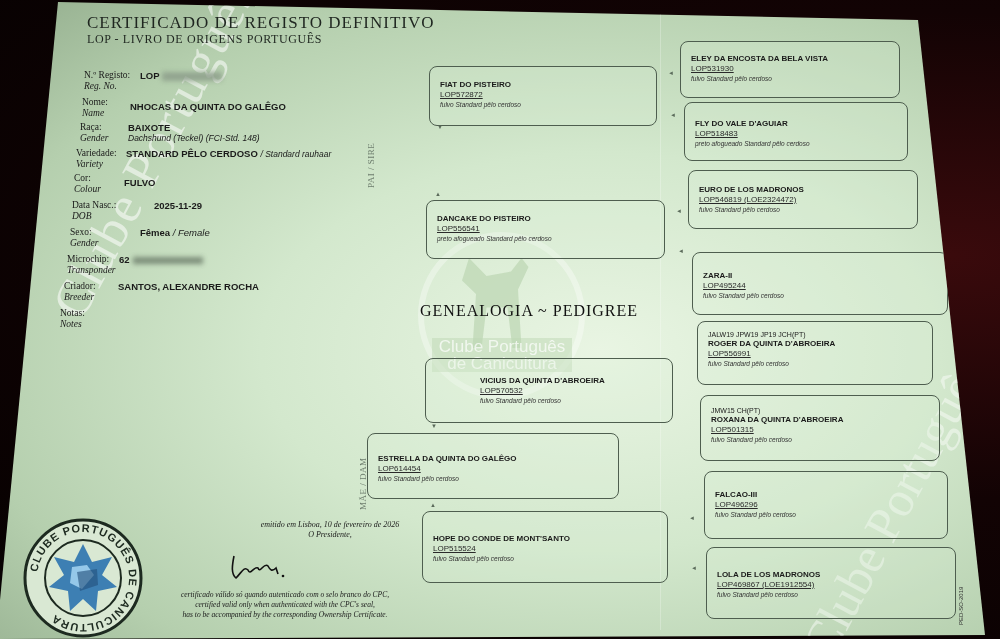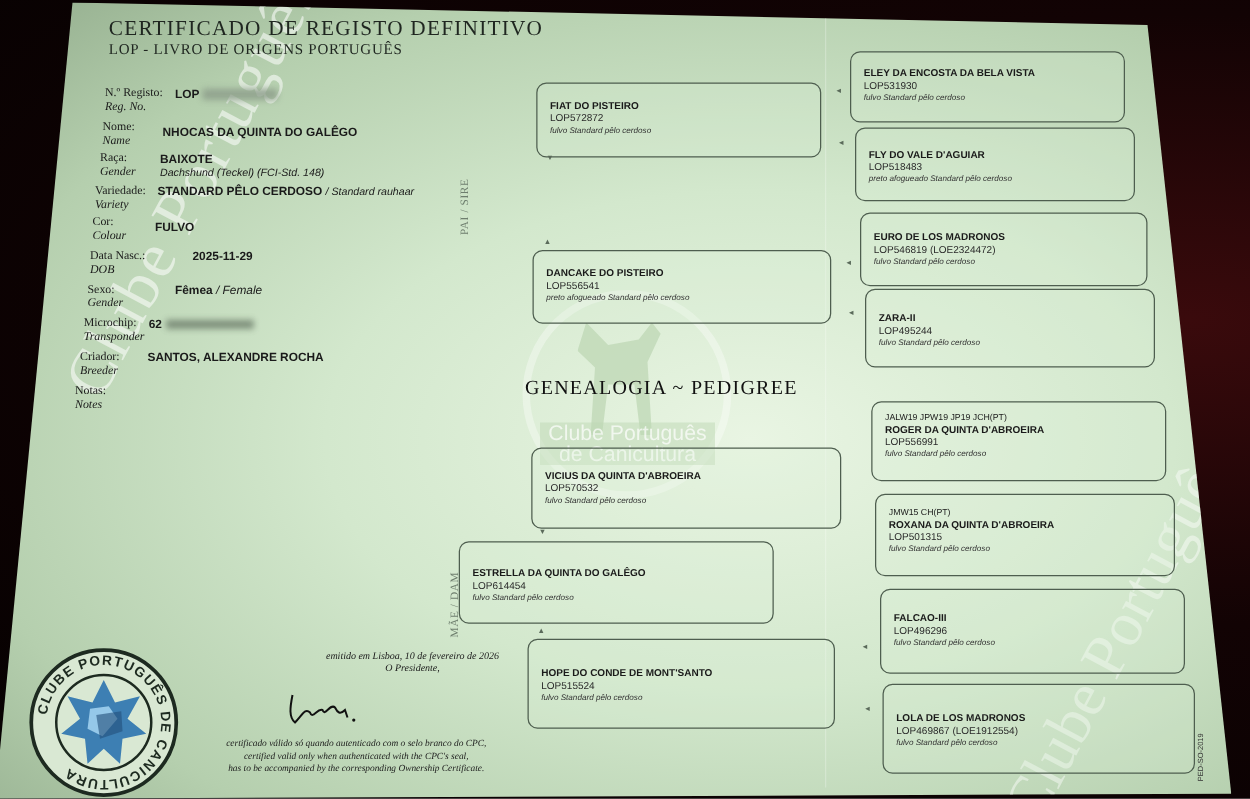--- a/index.html
+++ b/index.html
@@ -45,21 +45,21 @@
   .field .val { position:absolute; top:0; font-size:9.5px; font-weight:bold; white-space:nowrap; }
   .field .sub { position:absolute; font-size:8.5px; font-style:italic; white-space:nowrap; }
   .blur { filter: blur(2.5px); opacity:0.8; }
   .box {
     position:absolute; border:1.2px solid #4e5e4f; border-radius:8px; background:rgba(220,238,214,0.25);
     color:#1a1a1a;
   }
   .box .inner { position:absolute; left:10px; }
   .box .title-line { font-size:7px; line-height:9px; }
   .box .name { font-size:8px; font-weight:bold; line-height:10px; white-space:nowrap; }
-  .box .reg { font-size:8px; line-height:10px; color:#2a2a2a; }
+  .box .reg { font-size:8px; line-height:10px; color:#2a2a2a;text-decoration:underline; }
   .box .desc { font-size:6.5px; font-style:italic; line-height:9px; color:#333; white-space:nowrap; }
   .side-lbl { position:absolute; font-family:"Liberation Serif", serif; font-size:9px; color:#6e7e6e; transform: rotate(-90deg); transform-origin:left top; white-space:nowrap; letter-spacing:0.5px; }
   .pedigree-title { position:absolute; left:420px; top:302px; font-family:"Liberation Serif", serif; font-size:16px; color:#111; letter-spacing:1px; }
   .emit { position:absolute; left:230px; top:520px; width:200px; text-align:center; font-family:"Liberation Serif", serif; font-style:italic; font-size:8px; line-height:10px; color:#1a1a1a; }
   .signature { position:absolute; left:228px; top:552px; width:60px; height:30px; }
   .disclaimer { position:absolute; left:135px; top:590px; width:300px; text-align:center; font-family:"Liberation Serif", serif; font-style:italic; font-size:7.5px; line-height:10px; color:#1a1a1a; }
   .seal { position:absolute; left:22px; top:517px; width:122px; height:122px; }
   .form-code { position:absolute; left:958px; top:625px; font-size:6px; color:#333; transform: rotate(-90deg); transform-origin:left top; white-space:nowrap; }
   .arrow { position:absolute; font-size:6px; color:#5a6a5a; }
   .fold { position:absolute; left:660px; top:10px; width:1px; height:620px; background:rgba(255,255,255,0.25); }
@@ -155,21 +155,21 @@
 
   <div class="box" style="left:426px;top:200px;width:237px;height:57px;">
     <div class="inner" style="top:13px;">
       <div class="name">DANCAKE DO PISTEIRO</div>
       <div class="reg">LOP556541</div>
       <div class="desc">preto afogueado Standard pêlo cerdoso</div>
     </div>
   </div>
 
   <div class="box" style="left:425px;top:358px;width:246px;height:63px;">
-    <div class="inner" style="top:17px;">
+    <div class="inner" style="top:17px;margin-left:44px;">
       <div class="name">VICIUS DA QUINTA D'ABROEIRA</div>
       <div class="reg">LOP570532</div>
       <div class="desc">fulvo Standard pêlo cerdoso</div>
     </div>
   </div>
   <div class="arrow" style="left:431px;top:423px;">▼</div>
 
   <div class="box" style="left:367px;top:433px;width:250px;height:64px;">
     <div class="inner" style="top:20px;">
       <div class="name"><span style="filter:blur(0.6px);">ESTRELLA DA QUINTA DO GALÊGO</span></div>
@@ -201,21 +201,21 @@
       <div class="desc">preto afogueado Standard pêlo cerdoso</div>
     </div>
   </div>
   <div class="box" style="left:688px;top:170px;width:228px;height:57px;">
     <div class="inner" style="top:14px;">
       <div class="name">EURO DE LOS MADRONOS</div>
       <div class="reg">LOP546819 (LOE2324472)</div>
       <div class="desc">fulvo Standard pêlo cerdoso</div>
     </div>
   </div>
-  <div class="box" style="left:692px;top:231px;width:230px;height:61px;">
+  <div class="box" style="left:692px;top:252px;width:230px;height:61px;padding-left:24px;">
     <div class="inner" style="top:18px;">
       <div class="name">ZARA-II</div>
       <div class="reg">LOP495244</div>
       <div class="desc">fulvo Standard pêlo cerdoso</div>
     </div>
   </div>
   <div class="box" style="left:697px;top:321px;width:234px;height:62px;">
     <div class="inner" style="top:8px;">
       <div class="title-line">JALW19 JPW19 JP19 JCH(PT)</div>
       <div class="name">ROGER DA QUINTA D'ABROEIRA</div>

